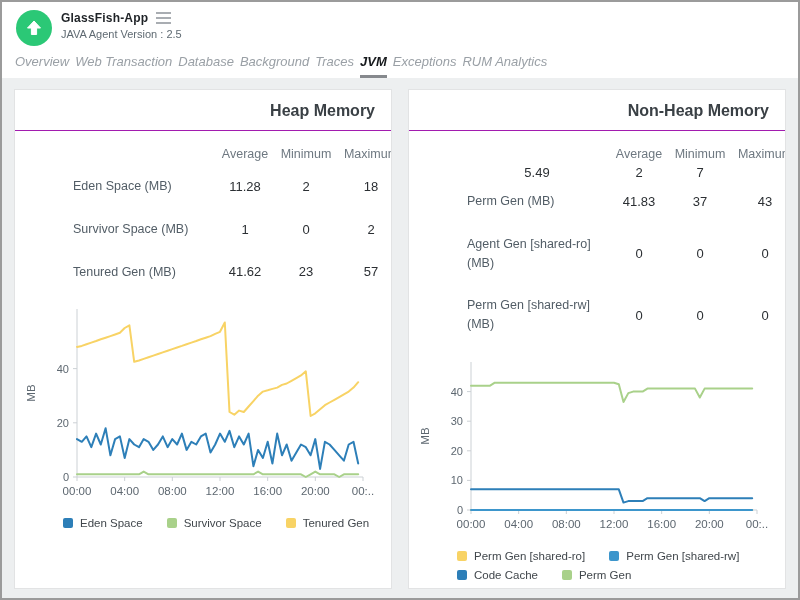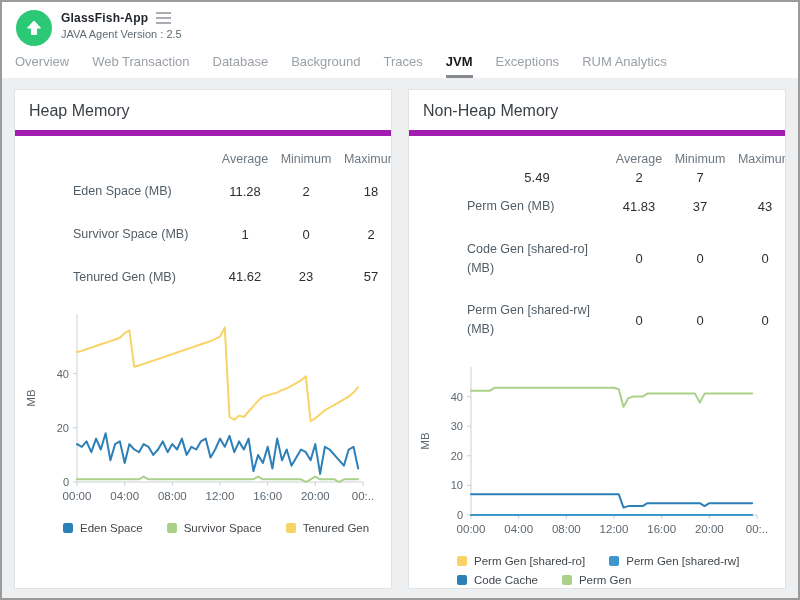--- a/index.html
+++ b/index.html
@@ -11,28 +11,28 @@
   .app-header { display:flex; align-items:flex-start; padding:8px 14px 0 14px; background:#fff; height:48px; flex:0 0 auto; }
   .avatar { width:36px; height:36px; border-radius:50%; background:#2bc876; display:flex; align-items:center; justify-content:center; flex:0 0 auto; }
   .title-block { margin-left:9px; }
   .title-row { display:flex; align-items:center; }
   .app-title { font-size:12px; font-weight:bold; color:#1e2226; letter-spacing:0.2px; }
   .hamburger { margin-left:6px; display:inline-flex; flex-direction:column; gap:3px; cursor:pointer; padding:2px; }
   .hamburger span { display:block; width:15px; height:2px; background:#a9adb2; }
   .agent-version { font-size:11px; color:#5f6a72; margin-top:2px; }
 
   
-  .tab-bar { display:flex; gap:23px; padding:0 0 0 13px; height:28px; align-items:flex-end; background:#fff; flex:0 0 auto; }
+  .tab-bar { display:flex; gap:6px; padding:0 0 0 13px; height:28px; align-items:flex-end; background:#fff; flex:0 0 auto;font-style:italic; }
   .tab { font-size:13px; color:#9aa0a6; padding-bottom:6px; cursor:pointer; white-space:nowrap; border-bottom:3px solid transparent; }
   .tab.active { color:#16191c; font-weight:bold; border-bottom-color:#86898d; }
 
   
   .content { flex:1 1 auto; background:#edeff0; padding:11px 12px 9px 12px; display:flex; gap:16px; overflow:hidden; }
   .panel { width:380px; background:#fff; border:1px solid #e2e3e4; display:flex; flex-direction:column; overflow:hidden; }
-  .panel-title { font-size:16px; font-weight:normal; color:#3a4045; padding:12px 16px 10px 14px; border-bottom:6px solid #a21caf; }
+  .panel-title { font-size:16px; font-weight:bold; color:#3a4045; padding:12px 16px 10px 14px; border-bottom:1px solid #a21caf;text-align:right; }
 
   
   .metric-table { padding:4px 0 2px 58px; overflow:hidden; }
   .mt-row { display:grid; grid-template-columns:140px 64px 58px 72px; align-items:center; }
   .mt-head { padding-top:8px; }
   .mt-head .mt-cell { font-size:12.5px; color:#6e7881; text-align:center; padding:4px 0; }
   .mt-label { font-size:12.5px; color:#525d66; line-height:1.5; padding:12px 4px 12px 0; }
   .mt-val { font-size:13px; color:#2b2f33; text-align:center; font-weight:500; }
 
   
@@ -173,21 +173,21 @@
             <div class="mt-val">2</div>
             <div class="mt-val">7</div>
           </div>
           <div class="mt-row">
             <div class="mt-label">Perm Gen (MB)</div>
             <div class="mt-val">41.83</div>
             <div class="mt-val">37</div>
             <div class="mt-val">43</div>
           </div>
           <div class="mt-row">
-            <div class="mt-label">Code Gen [shared-ro] (MB)</div>
+            <div class="mt-label">Agent Gen [shared-ro] (MB)</div>
             <div class="mt-val">0</div>
             <div class="mt-val">0</div>
             <div class="mt-val">0</div>
           </div>
           <div class="mt-row">
             <div class="mt-label">Perm Gen [shared-rw] (MB)</div>
             <div class="mt-val">0</div>
             <div class="mt-val">0</div>
             <div class="mt-val">0</div>
           </div>

